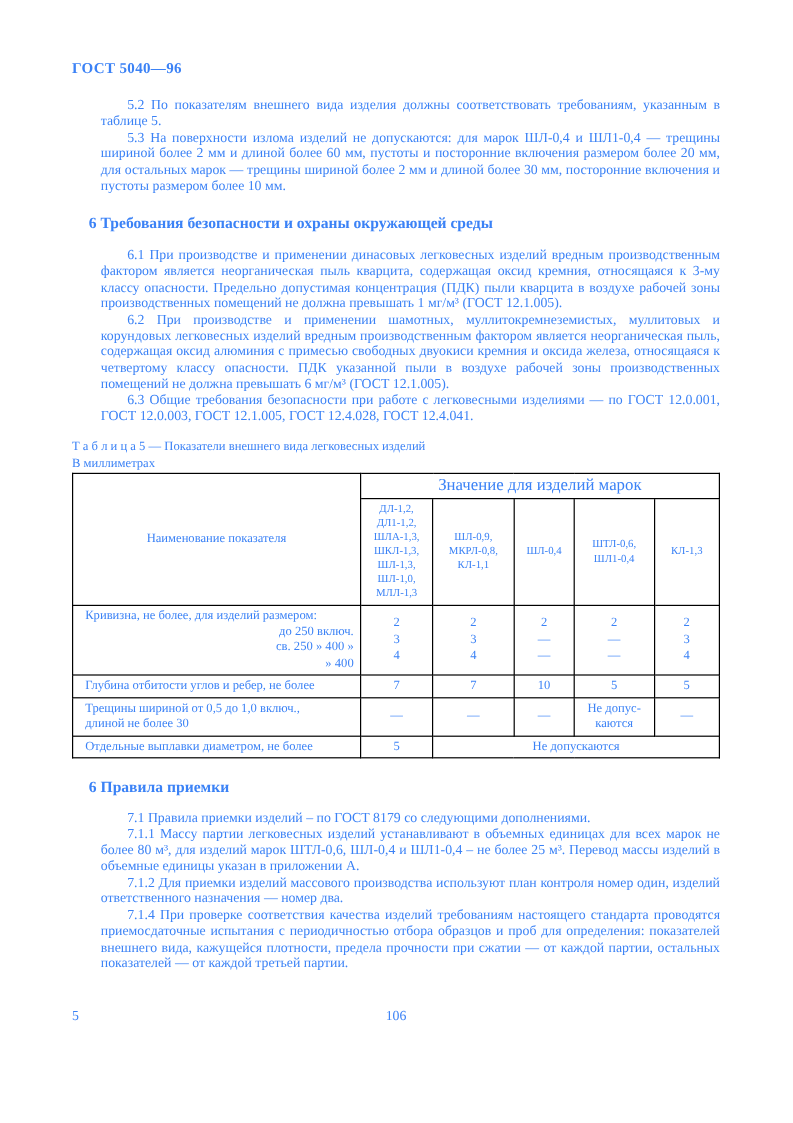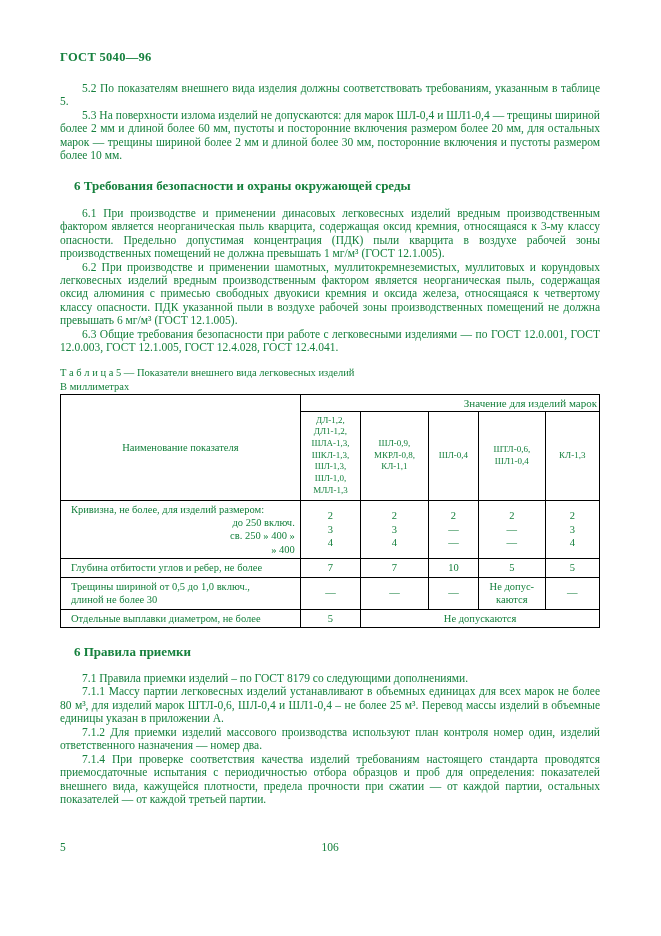--- a/index.html
+++ b/index.html
@@ -1,43 +1,44 @@
 <!DOCTYPE html>
 <html><head>
 <meta charset="utf-8">
 <style>
   * { margin:0; padding:0; box-sizing:border-box; }
   html,body { background:#e8e8e8; }
   .page {
     width:661px; height:936px; margin:0 auto; position:relative;
-    background:#ffffff; color:#15803d;
+    background:#ffffff; color:#3b82f6;
     font-family:"Liberation Serif", serif;
     padding:50px 61px 0 60px;
     overflow:hidden;
   }
   .doc-number { font-weight:bold; font-size:12.5px; margin-bottom:17px; letter-spacing:0.3px; }
   p.para {
     font-size:11.5px; line-height:1.17; text-align:justify;
     text-indent:22px;
+    margin-left:24px;
   }
   h2.heading {
     font-size:13px; font-weight:bold;
     margin:15px 0 13px 14px;
   }
   h2.heading.small-gap { margin:16px 0 12px 14px; }
   .table-block { margin-top:12px; }
   .table-caption { font-size:10.5px; margin-bottom:3px; }
   .table-units { font-size:10.5px; margin-bottom:2px; }
   table.data-table {
     width:100%; border-collapse:collapse; table-layout:fixed;
     font-size:10.5px;
   }
   table.data-table td { border:1px solid #000; vertical-align:middle; }
   td.name-head { text-align:center; font-size:10.5px; padding:2px; }
-  td.value-head { text-align:right; font-size:11px; padding:2px 2px; }
+  td.value-head { text-align:center; font-size:14px; padding:2px 2px; }
   td.mark {
     text-align:center; font-size:9px; line-height:1.3;
     white-space:pre-line; padding:3px 1px; vertical-align:middle;
   }
   td.name-cell {
     font-size:10.5px; line-height:1.28; padding:2px 5px 2px 10px;
     vertical-align:top;
   }
   td.name-cell .sub { text-align:right; }
   td.val {

